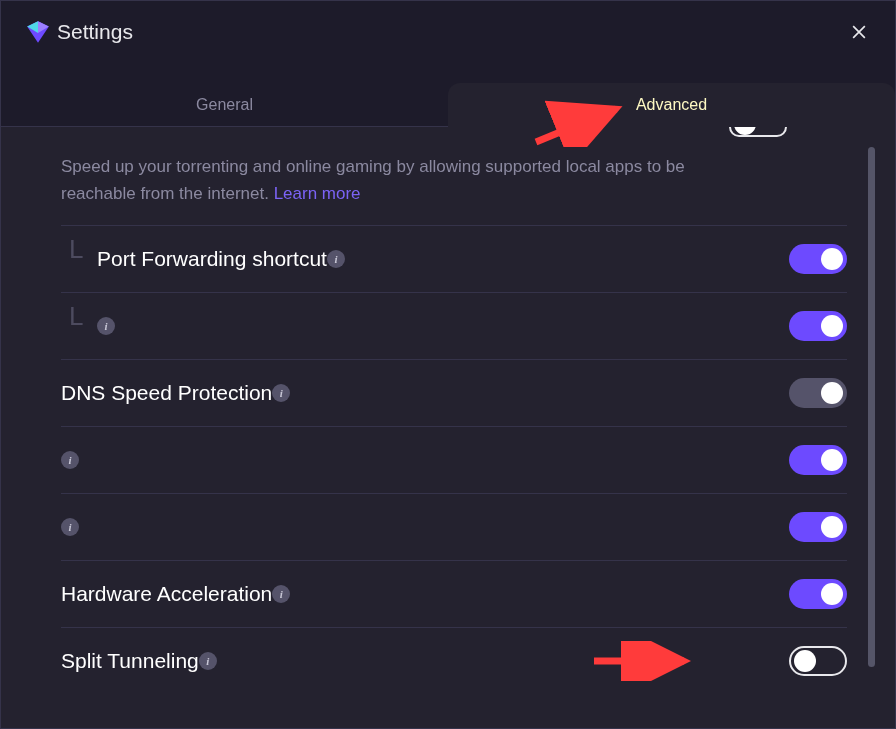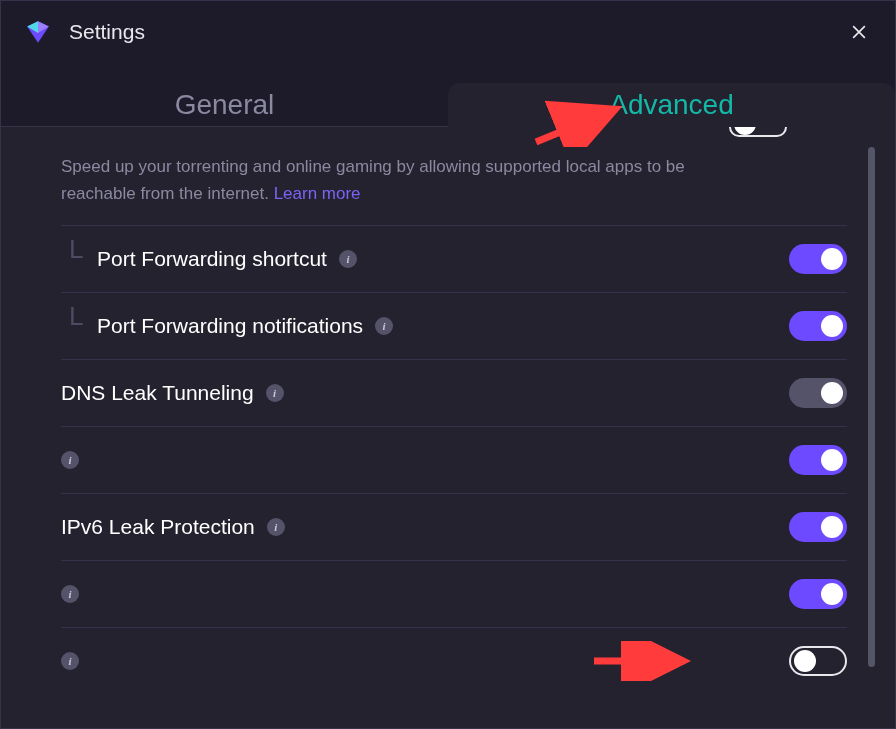--- a/index.html
+++ b/index.html
@@ -26,21 +26,21 @@
     .title-bar {
       display: flex;
       align-items: center;
       justify-content: space-between;
       padding: 14px 24px;
       height: 62px;
     }
     .title-left {
       display: flex;
       align-items: center;
-      gap: 18px;
+      gap: 6px;
     }
     .logo {
       width: 26px;
       height: 26px;
     }
     .title {
       font-size: 21px;
       color: #e8e8ec;
       font-weight: 400;
     }
@@ -57,28 +57,28 @@
       display: flex;
       height: 64px;
       background: #1d1b2a;
       padding-top: 20px;
     }
     .tab {
       flex: 1;
       display: flex;
       align-items: center;
       justify-content: center;
-      font-size: 28px;
+      font-size: 16px;
       color: #8b89a0;
       cursor: pointer;
       position: relative;
       border-bottom: 1px solid #35334a;
     }
     .tab.active {
-      color: #14b8a6;
+      color: #fef9c3;
       background: #24222f;
       border-radius: 12px 12px 0 0;
       border-bottom: none;
     }
     .content-wrapper {
       position: relative;
       height: calc(100% - 126px);
       background: #24222f;
     }
     .content {
@@ -137,21 +137,21 @@
       position: absolute;
       left: 8px;
       top: 8px;
       color: #4d4b5f;
       font-size: 26px;
       font-weight: 300;
     }
     .setting-label {
       display: flex;
       align-items: center;
-      gap: 12px;
+      gap: 0;
       font-size: 21px;
       color: #ffffff;
     }
     .info-icon {
       width: 18px;
       height: 18px;
       border-radius: 50%;
       background: #55536a;
       color: #c8c7d6;
       display: inline-flex;
@@ -281,68 +281,68 @@
           <span class="info-icon">i</span>
         </div>
         <div class="toggle on">
           <div class="toggle-handle"></div>
         </div>
       </div>
 
       <div class="setting-row sub">
         <span class="sub-indicator">L</span>
         <div class="setting-label">
-          <span>Port Forwarding notifications</span>
-          <span class="info-icon">i</span>
-        </div>
-        <div class="toggle on">
-          <div class="toggle-handle"></div>
-        </div>
-      </div>
-
-      <div class="setting-row">
-        <div class="setting-label">
-          <span>DNS Leak Tunneling</span>
+          <span class="info-icon">i</span>
+        </div>
+        <div class="toggle on">
+          <div class="toggle-handle"></div>
+        </div>
+      </div>
+
+      <div class="setting-row">
+        <div class="setting-label">
+          <span>DNS Speed Protection</span>
           <span class="info-icon">i</span>
         </div>
         <div class="toggle off-grey">
           <div class="toggle-handle"></div>
         </div>
       </div>
 
       <div class="setting-row">
         <div class="setting-label">
           <span class="info-icon">i</span>
         </div>
         <div class="toggle on">
           <div class="toggle-handle"></div>
         </div>
       </div>
 
       <div class="setting-row">
         <div class="setting-label">
-          <span>IPv6 Leak Protection</span>
-          <span class="info-icon">i</span>
-        </div>
-        <div class="toggle on">
-          <div class="toggle-handle"></div>
-        </div>
-      </div>
-
-      <div class="setting-row">
-        <div class="setting-label">
-          <span class="info-icon">i</span>
-        </div>
-        <div class="toggle on">
-          <div class="toggle-handle"></div>
-        </div>
-      </div>
-
-      <div class="setting-row">
-        <div class="setting-label">
+          <span class="info-icon">i</span>
+        </div>
+        <div class="toggle on">
+          <div class="toggle-handle"></div>
+        </div>
+      </div>
+
+      <div class="setting-row">
+        <div class="setting-label">
+          <span>Hardware Acceleration</span>
+          <span class="info-icon">i</span>
+        </div>
+        <div class="toggle on">
+          <div class="toggle-handle"></div>
+        </div>
+      </div>
+
+      <div class="setting-row">
+        <div class="setting-label">
+          <span>Split Tunneling</span>
           <span class="info-icon">i</span>
         </div>
         <div class="toggle off-outline">
           <div class="toggle-handle"></div>
         </div>
       </div>
 
     </div>
     <div class="scrollbar"></div>
   </div>

